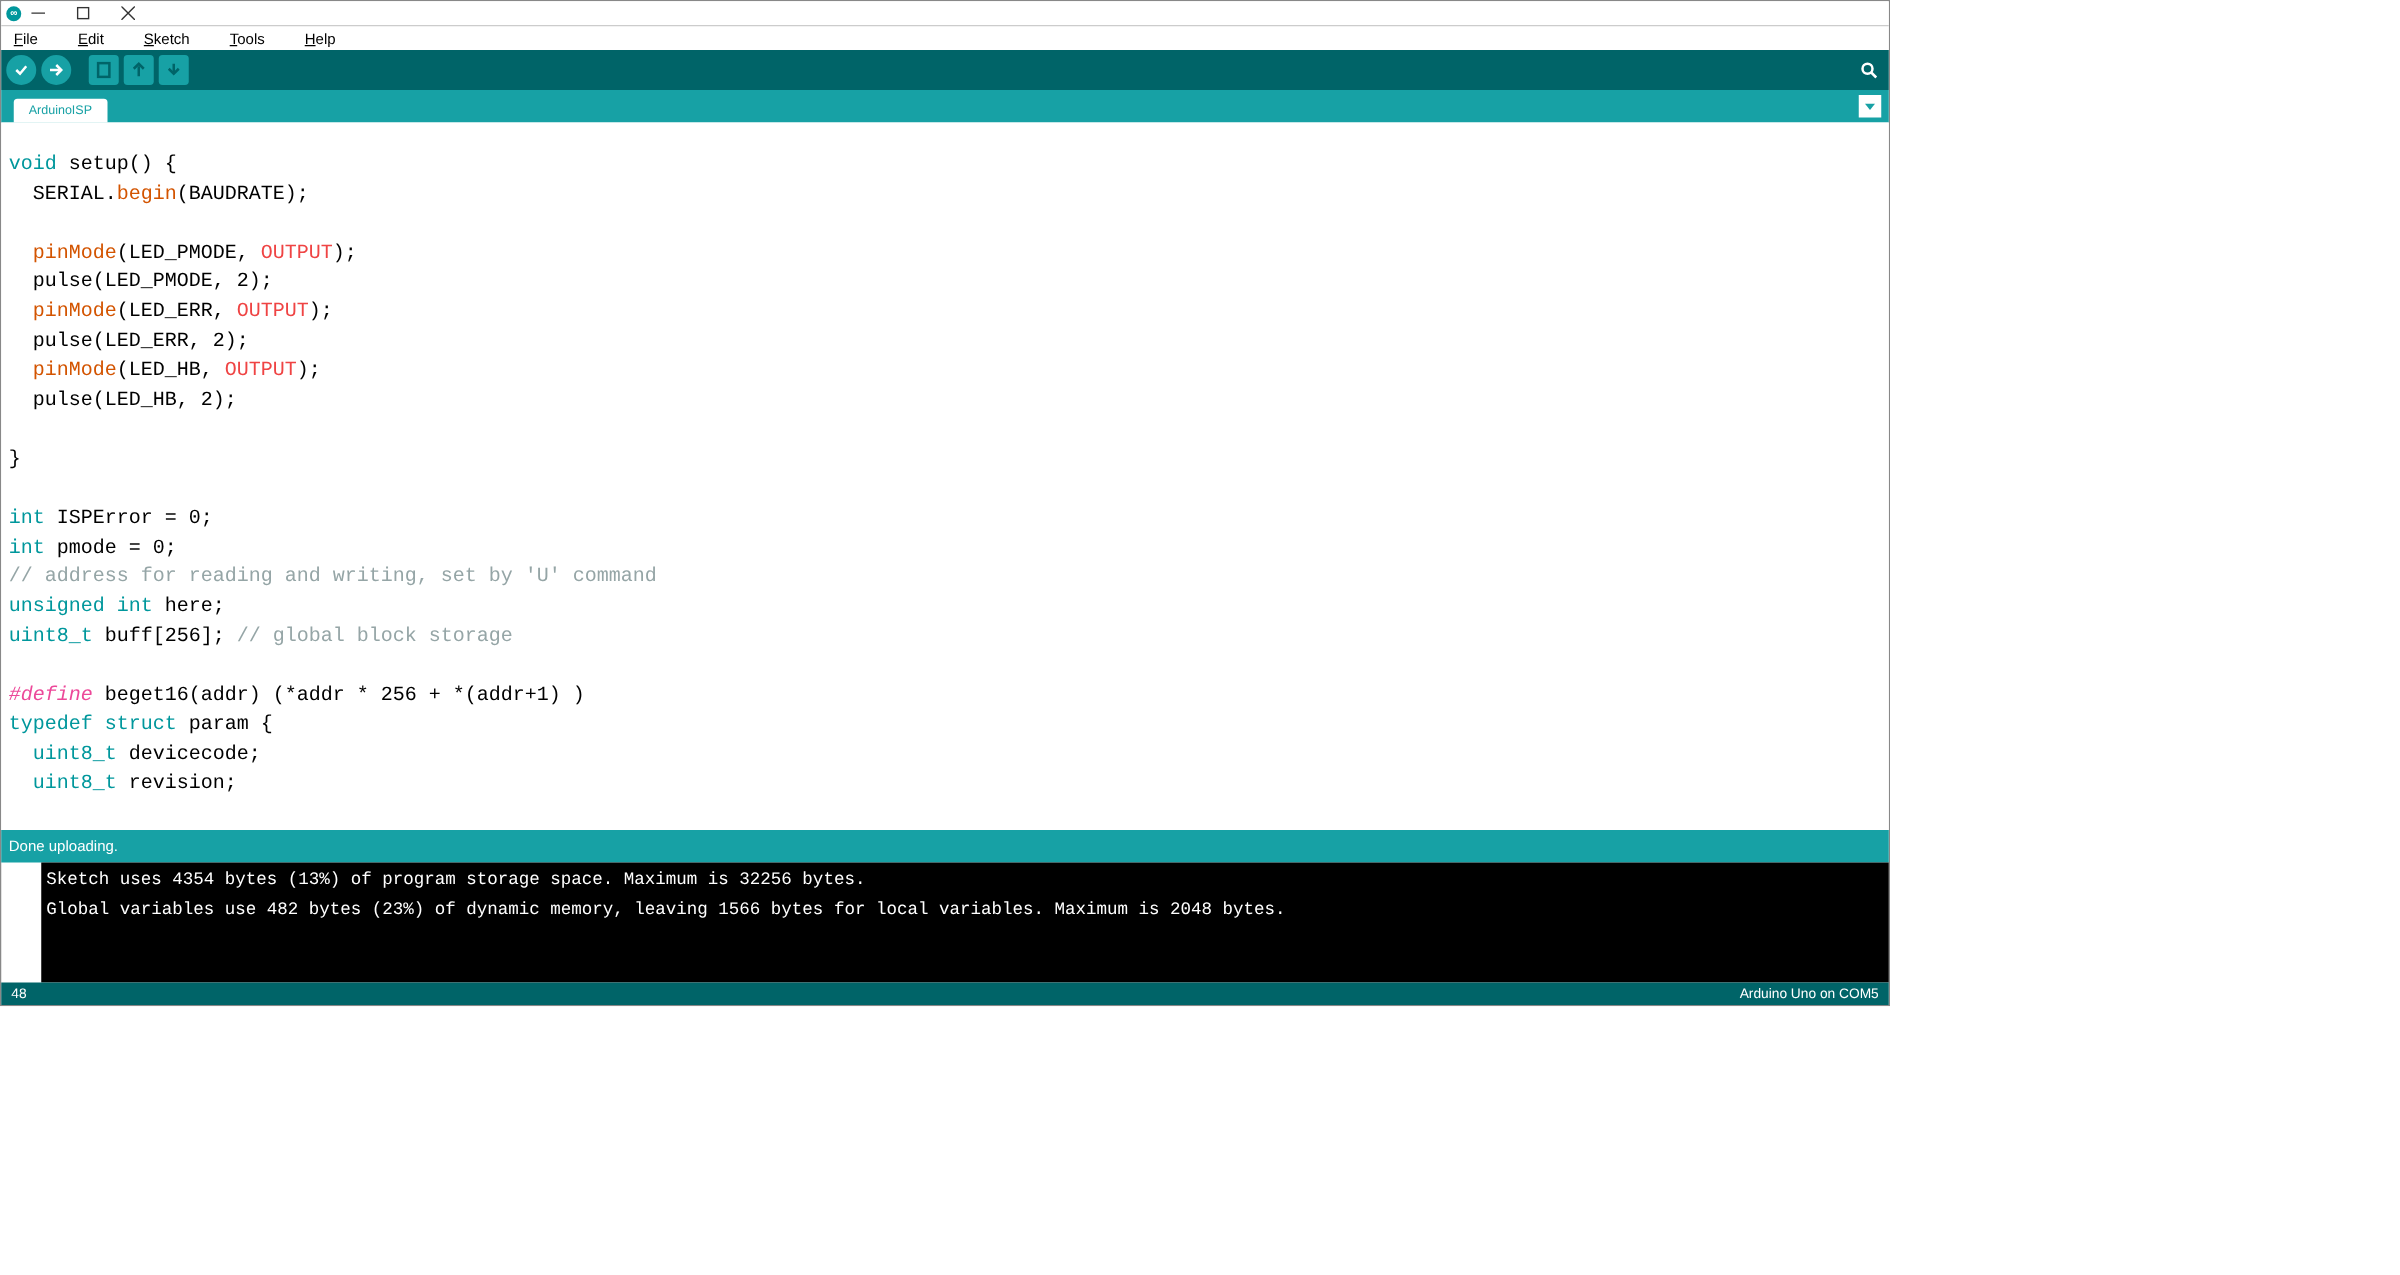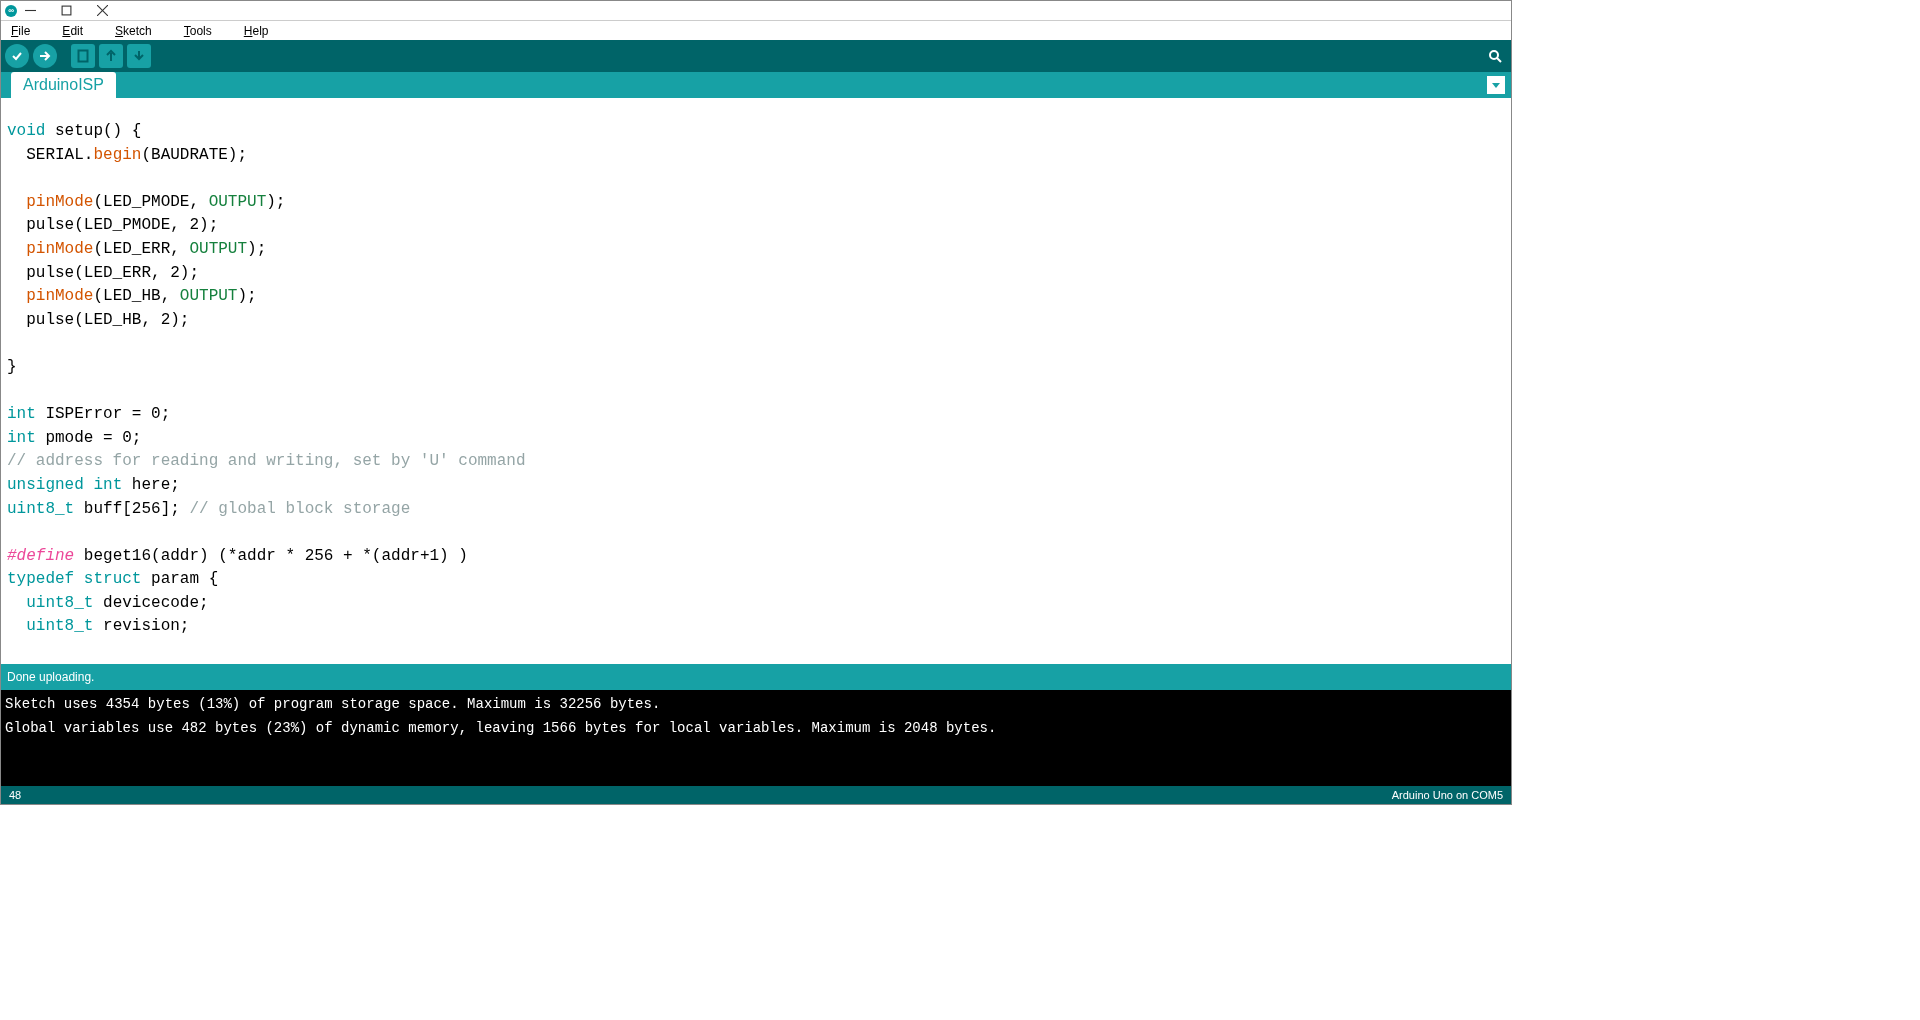--- a/index.html
+++ b/index.html
@@ -21,36 +21,36 @@
   .tbtn { width: 24px; height: 24px; border-radius: 3px; display: flex; align-items: center; justify-content: center; background: #17A1A5; }
   .tbtn.round { border-radius: 50%; }
   .tbtn svg { width: 14px; height: 14px; stroke: #006468; stroke-width: 2; fill: none; }
   .tbtn.round svg { stroke: #fff; }
   .toolgap { width: 6px; }
   .toolbar .spacer { flex: 1; }
   .tbtn.dark { background: transparent; }
   .tbtn.dark svg { stroke: #fff; }
   
   .tabbar { height: 26px; background: #17A1A5; display: flex; align-items: flex-end; padding-left: 10px; }
-  .tab { background: #fff; color: #17A1A5; font-size: 16px; padding: 4px 12px; border-top-left-radius: 3px; border-top-right-radius: 3px; }
+  .tab { background: #fff; color: #17A1A5; font-size: 10px; padding: 4px 12px; border-top-left-radius: 3px; border-top-right-radius: 3px; }
   .tabbar .spacer { flex: 1; }
   .tabmenu { width: 18px; height: 18px; background: #fff; margin-right: 6px; margin-bottom: 4px; display:flex; align-items:center; justify-content:center;}
   .tabmenu svg { width:10px; height:10px; fill:#17A1A5; }
   
   .editor { flex: 1; background: #fff; overflow: auto; padding: 22px 6px 6px 6px; font-family: Consolas, "Courier New", monospace; font-size: 16px; line-height: 23.6px; white-space: pre; color: #000; }
   .kw1 { color: #00979C; } 
   .kw2 { color: #D35400; } 
-  .kw3 { color: #15803d; } 
+  .kw3 { color: #ef4444; } 
   .cmt { color: #95A5A6; }
   .prep { color: #ec4899; font-style: italic; }
   .fn { color: #D35400; }
   
   .status { height: 26px; background: #17A1A5; color: #fff; font-size: 12px; display: flex; align-items: center; padding: 0 6px; }
   
-  .console { height: 96px; background: #000; color: #fff; font-family: Consolas, "Courier New", monospace; font-size: 14px; line-height: 24px; padding: 2px 4px; white-space: pre; }
+  .console { height: 96px; background: #000; color: #fff; font-family: Consolas, "Courier New", monospace; font-size: 14px; line-height: 24px; padding: 2px 4px; white-space: pre; margin-left: 32px; }
   
   .bottombar { height: 18px; background: #006468; color: #fff; font-size: 11px; display: flex; align-items: center; padding: 0 8px; }
   .bottombar .spacer { flex: 1; }
 </style>
 </head>
 <body>
 
 <div class="window">
 
   <div class="titlebar">

